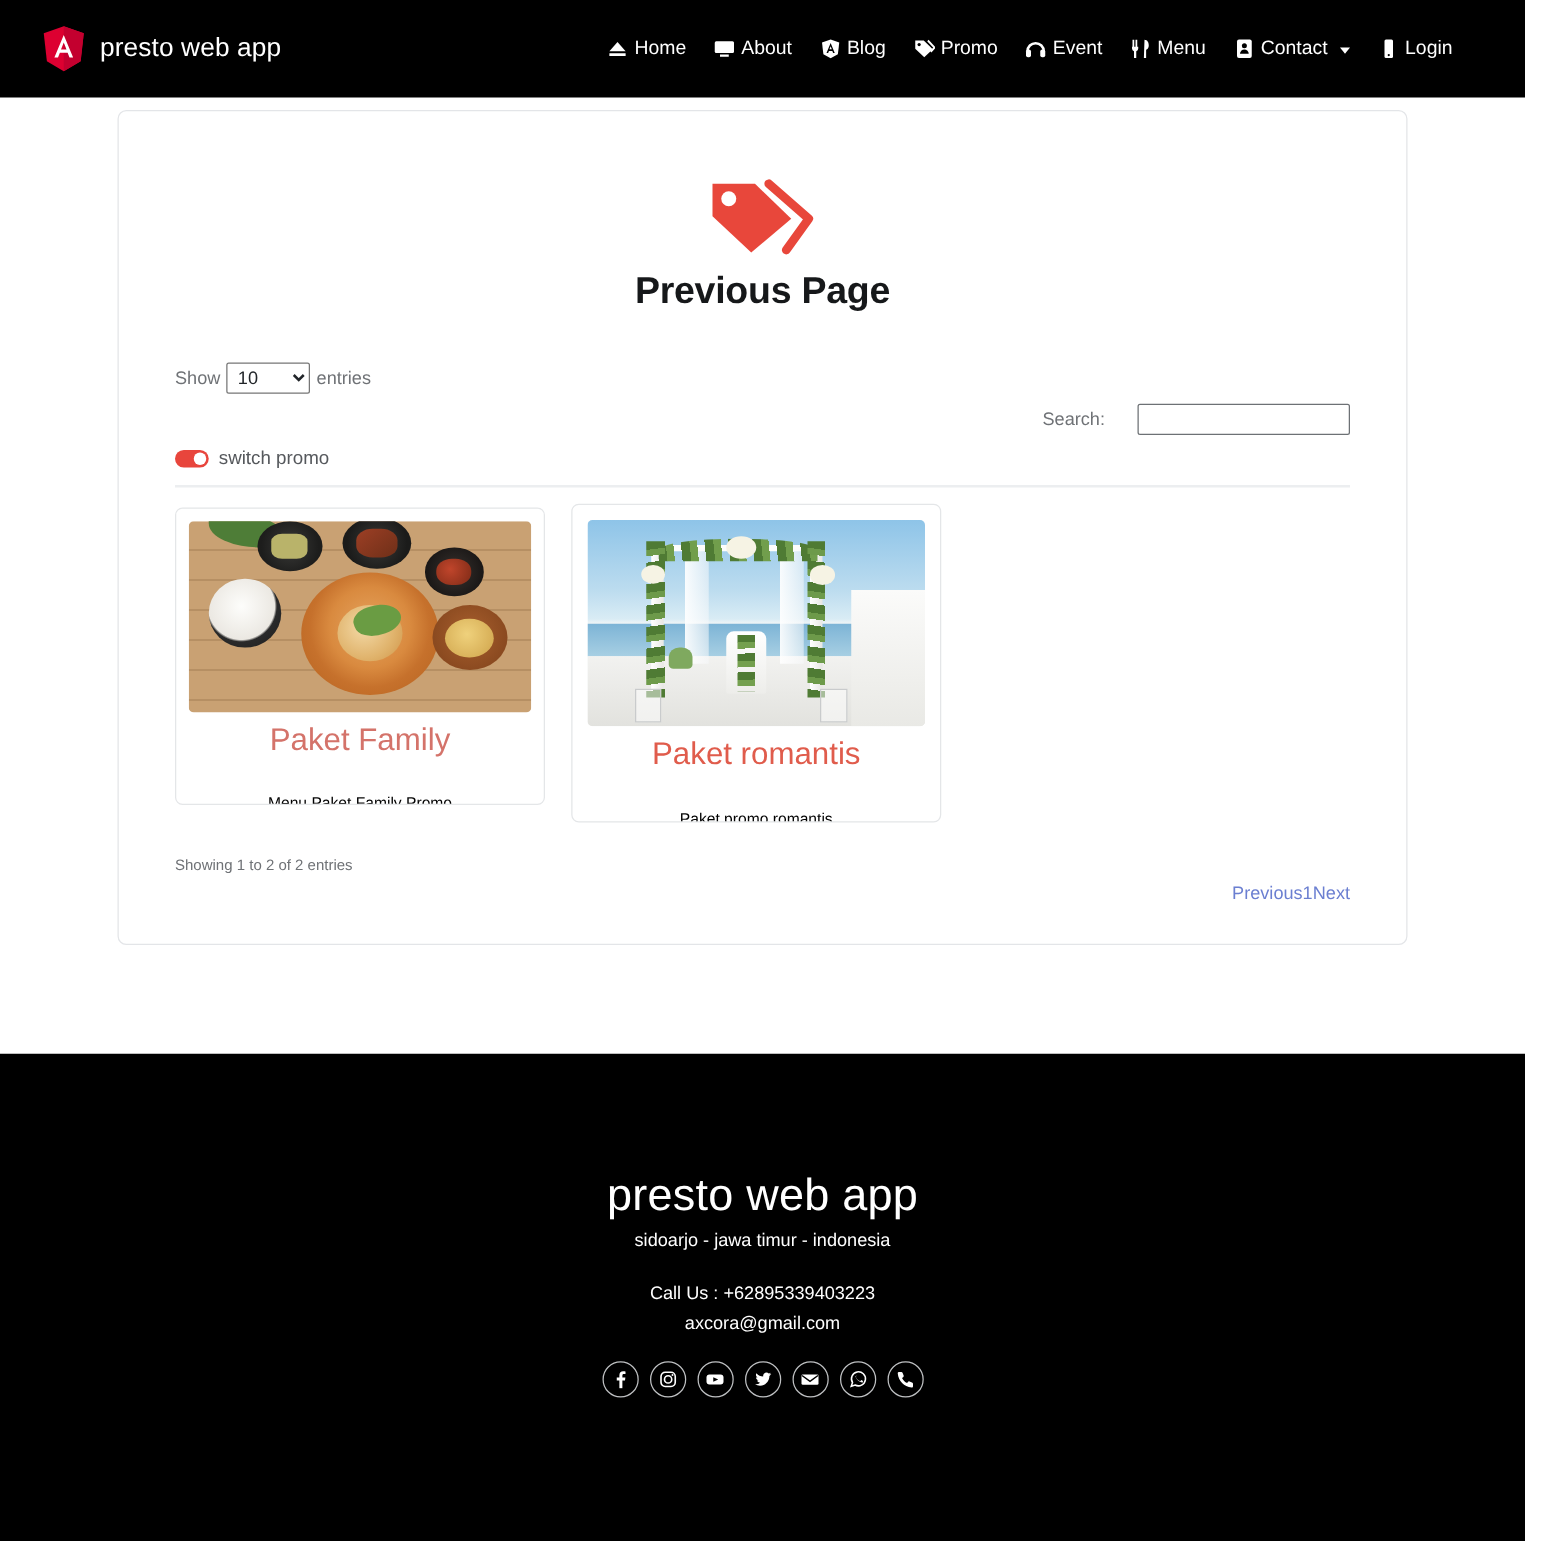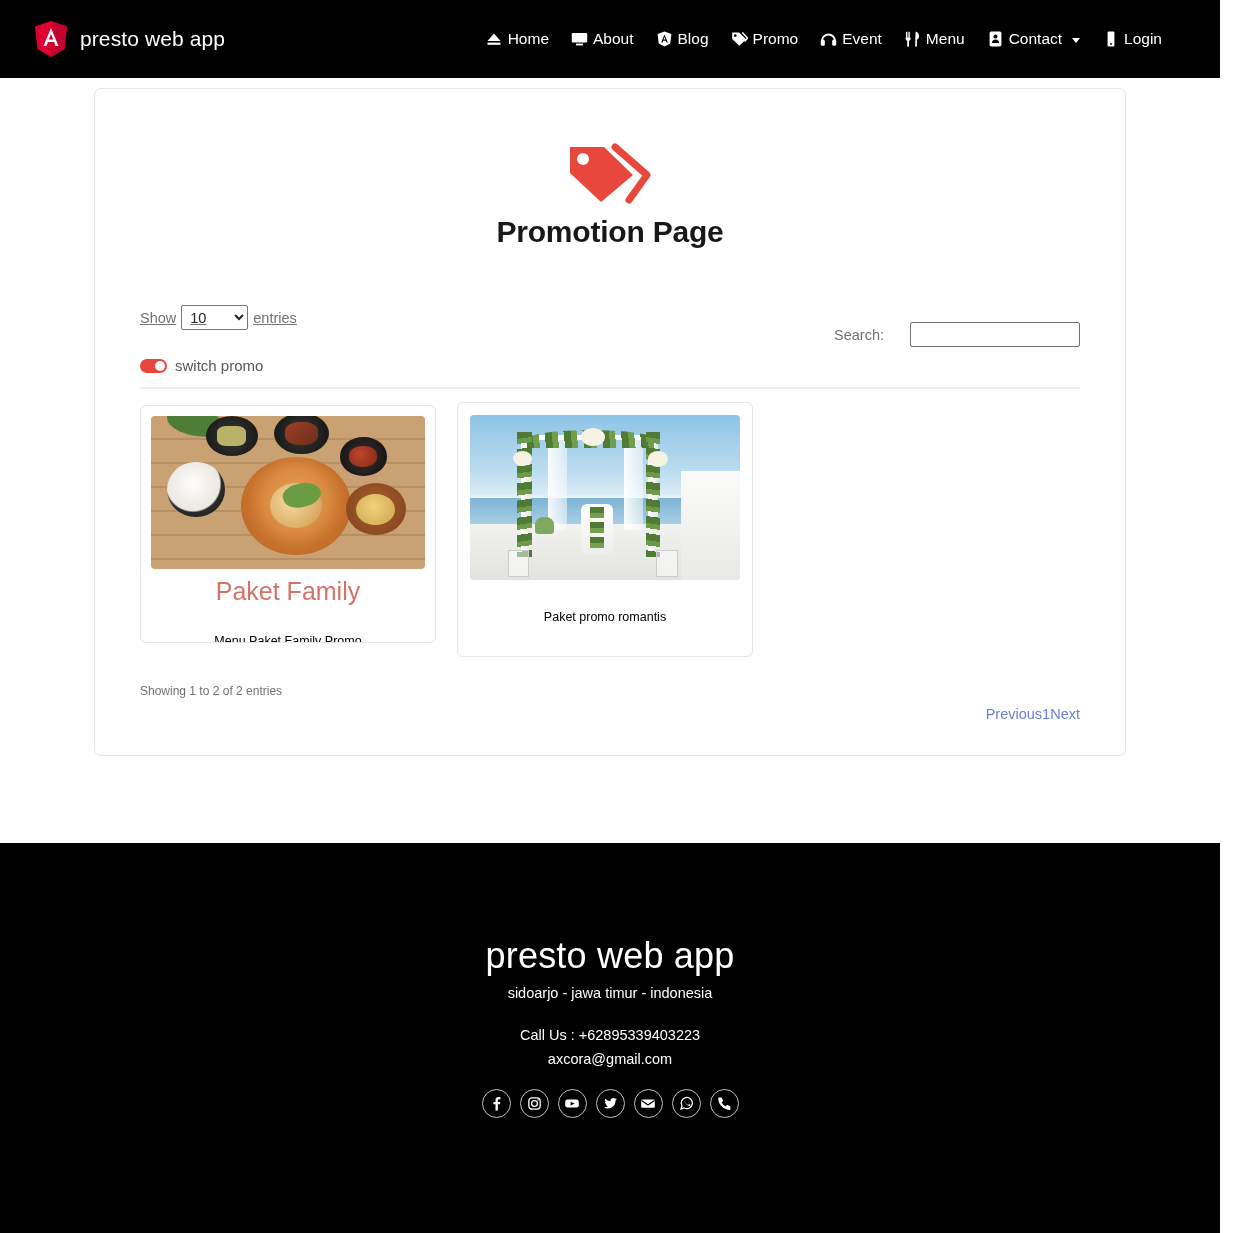--- a/index.html
+++ b/index.html
@@ -99,27 +99,26 @@
 
   
   .dt-top {
     position: relative;
     margin-top: 40px;
     height: 68px;
   }
   .dt-length {
     position: absolute;
     left: 45px;
-    top: 16px;
+    top: 0;
     display: flex;
     align-items: center;
     gap: 5px;
     font-size: 14.5px;
     color: #6f7276;
-    text-decoration: underline;
   }
   .dt-length select {
     font-family: "Liberation Sans", sans-serif;
     font-size: 14.5px;
     color: #212529;
     padding: 3px 4px;
     height: 25px;
     width: 67px;
     border: 1px solid #767676;
     border-radius: 2px;
@@ -476,21 +475,21 @@
 <div class="content-card">
 
   <div class="page-head">
     <span class="tag-icon">
       <svg width="86" height="62" viewBox="0 0 86 62">
         <path d="M3 4 h34 l29 28 -32 27 -31 -29 Z" fill="#e8473b"></path>
         <circle cx="16" cy="16" r="6" fill="#ffffff"></circle>
         <path d="M48 4 L80 32 L62 57" fill="none" stroke="#e8473b" stroke-width="7" stroke-linejoin="round" stroke-linecap="round"></path>
       </svg>
     </span>
-    <h1 class="page-title">Promotion Page</h1>
+    <h1 class="page-title">Previous Page</h1>
   </div>
 
   <div class="dt-top">
     <div class="dt-length">
       <span>Show</span>
       <select>
         <option>10</option>
         <option>25</option>
         <option>50</option>
         <option>100</option>
@@ -549,20 +548,21 @@
           <div class="w-flo w-f1"></div>
           <div class="w-flo w-f2"></div>
           <div class="w-flo w-f3"></div>
           <div class="w-chair"></div>
           <div class="w-chairvine"></div>
           <div class="w-plant"></div>
           <div class="w-stand w-standL"></div>
           <div class="w-stand w-standR"></div>
         </div>
       </div>
+      <p class="promo-name">Paket romantis</p>
       <p class="promo-desc">Paket promo romantis</p>
     </div>
 
   </div>
 
   <div class="dt-bottom">
     <div class="dt-info">Showing 1 to 2 of 2 entries</div>
     <div class="dt-paginate">
       <span class="dt-page">Previous</span>
       <span class="dt-page current">1</span>

